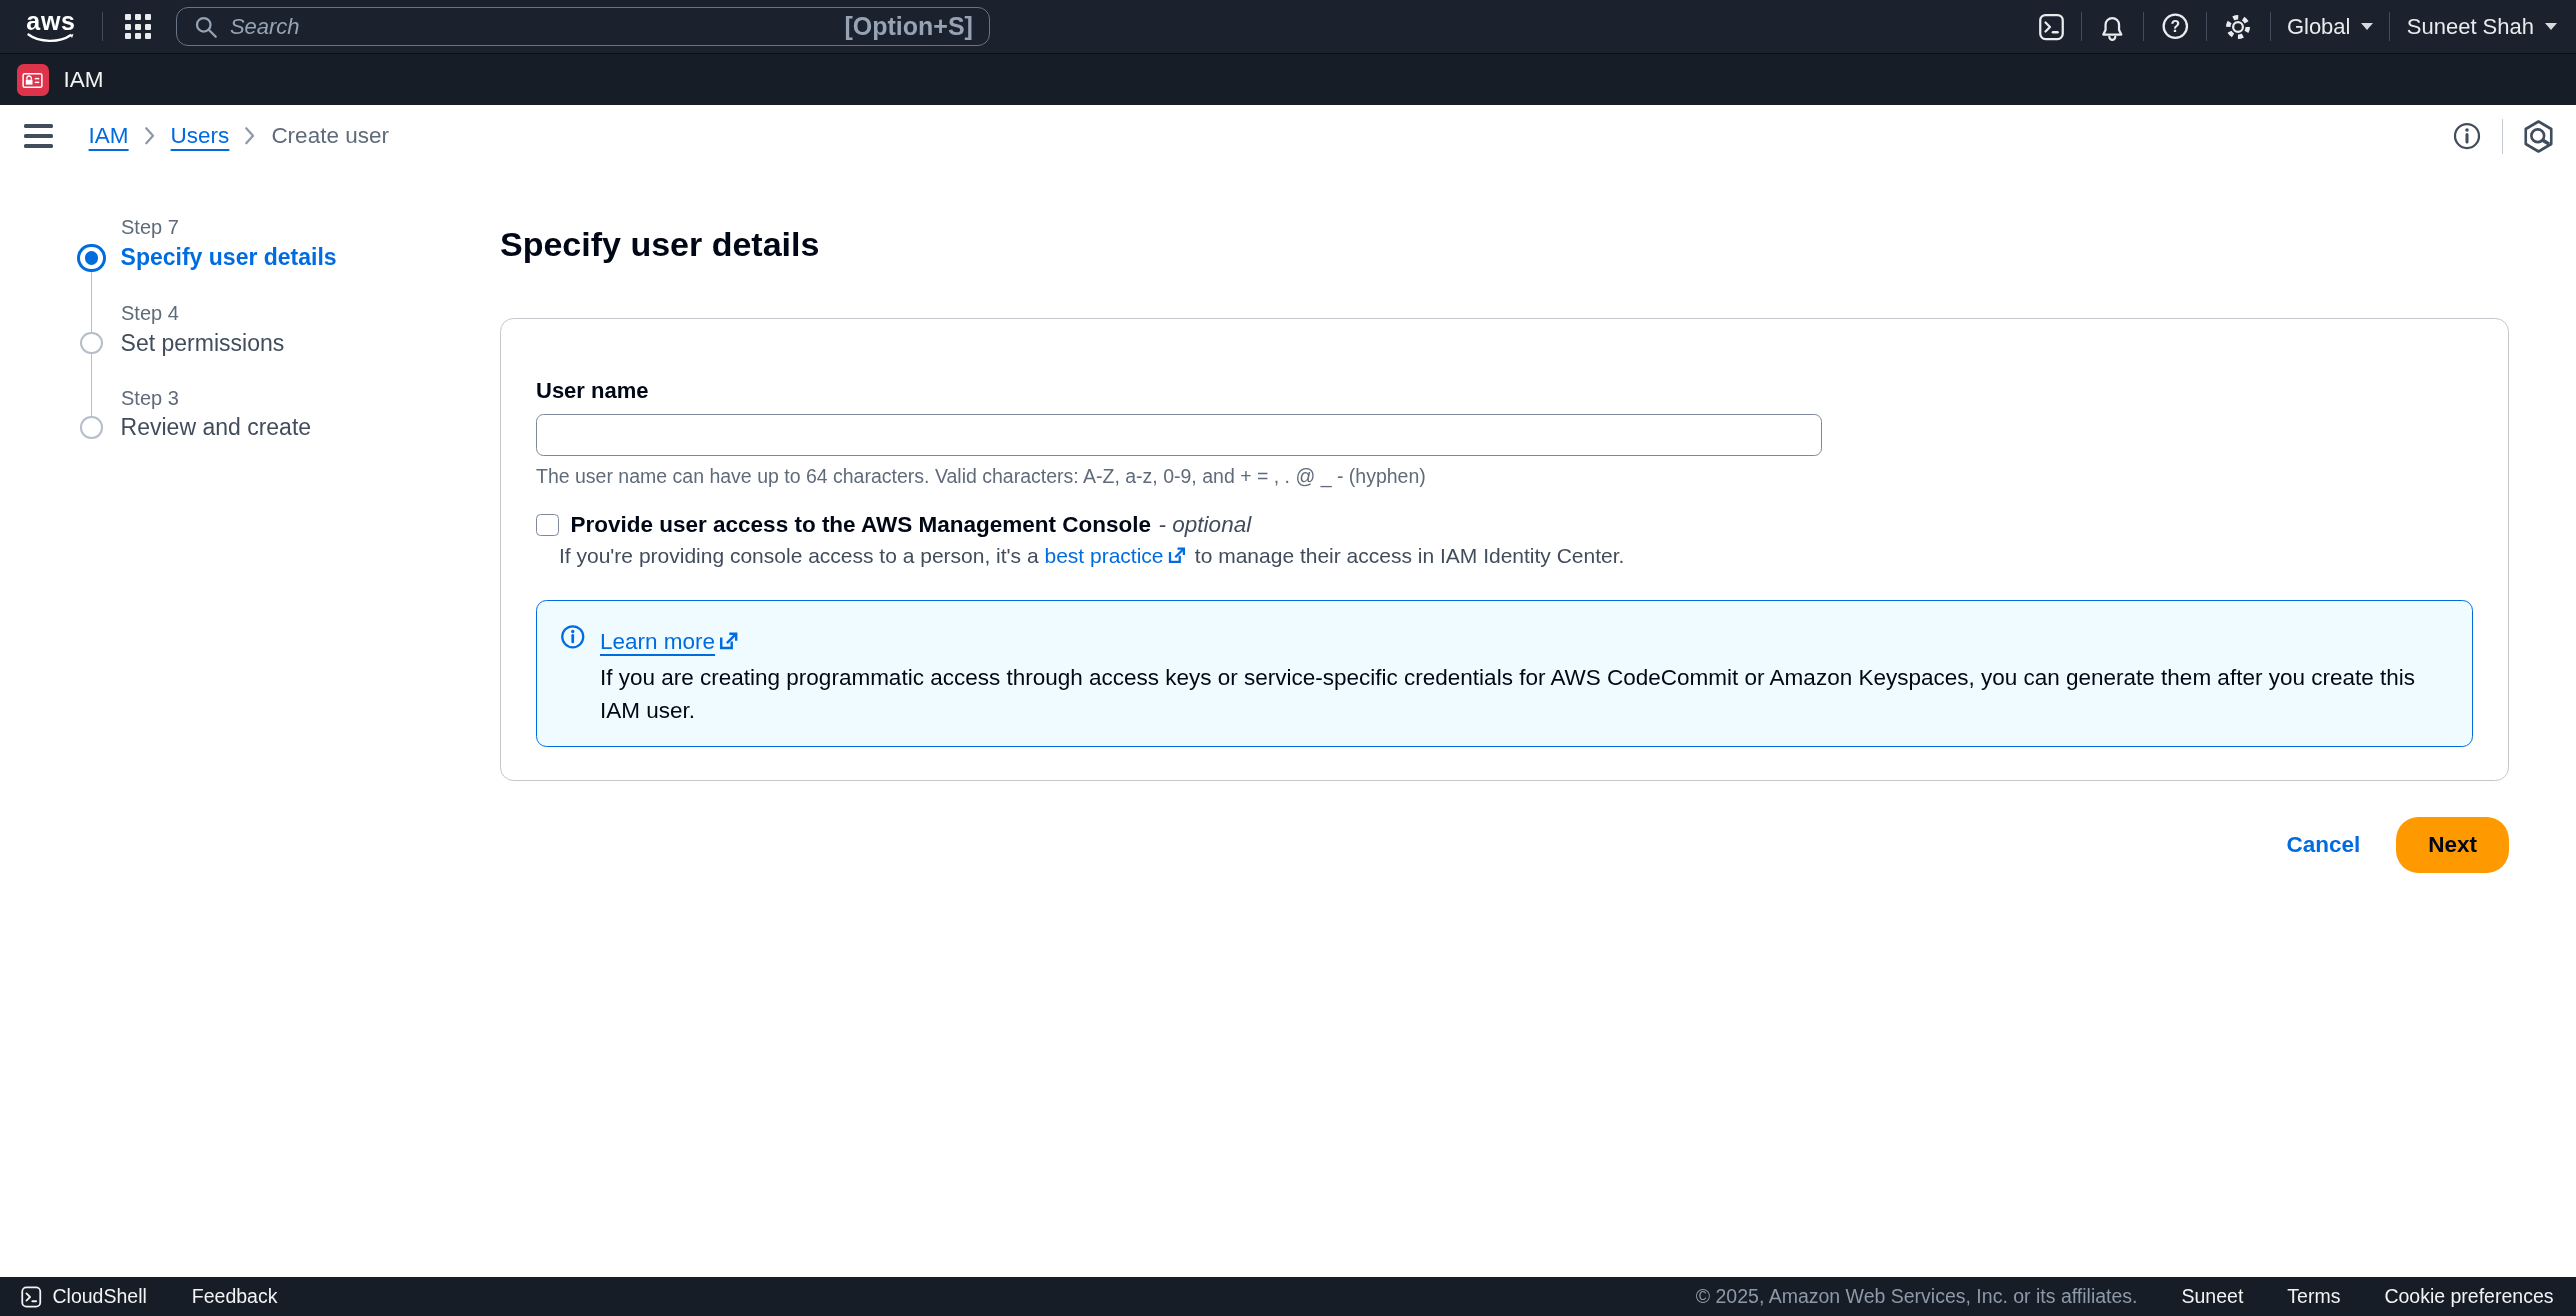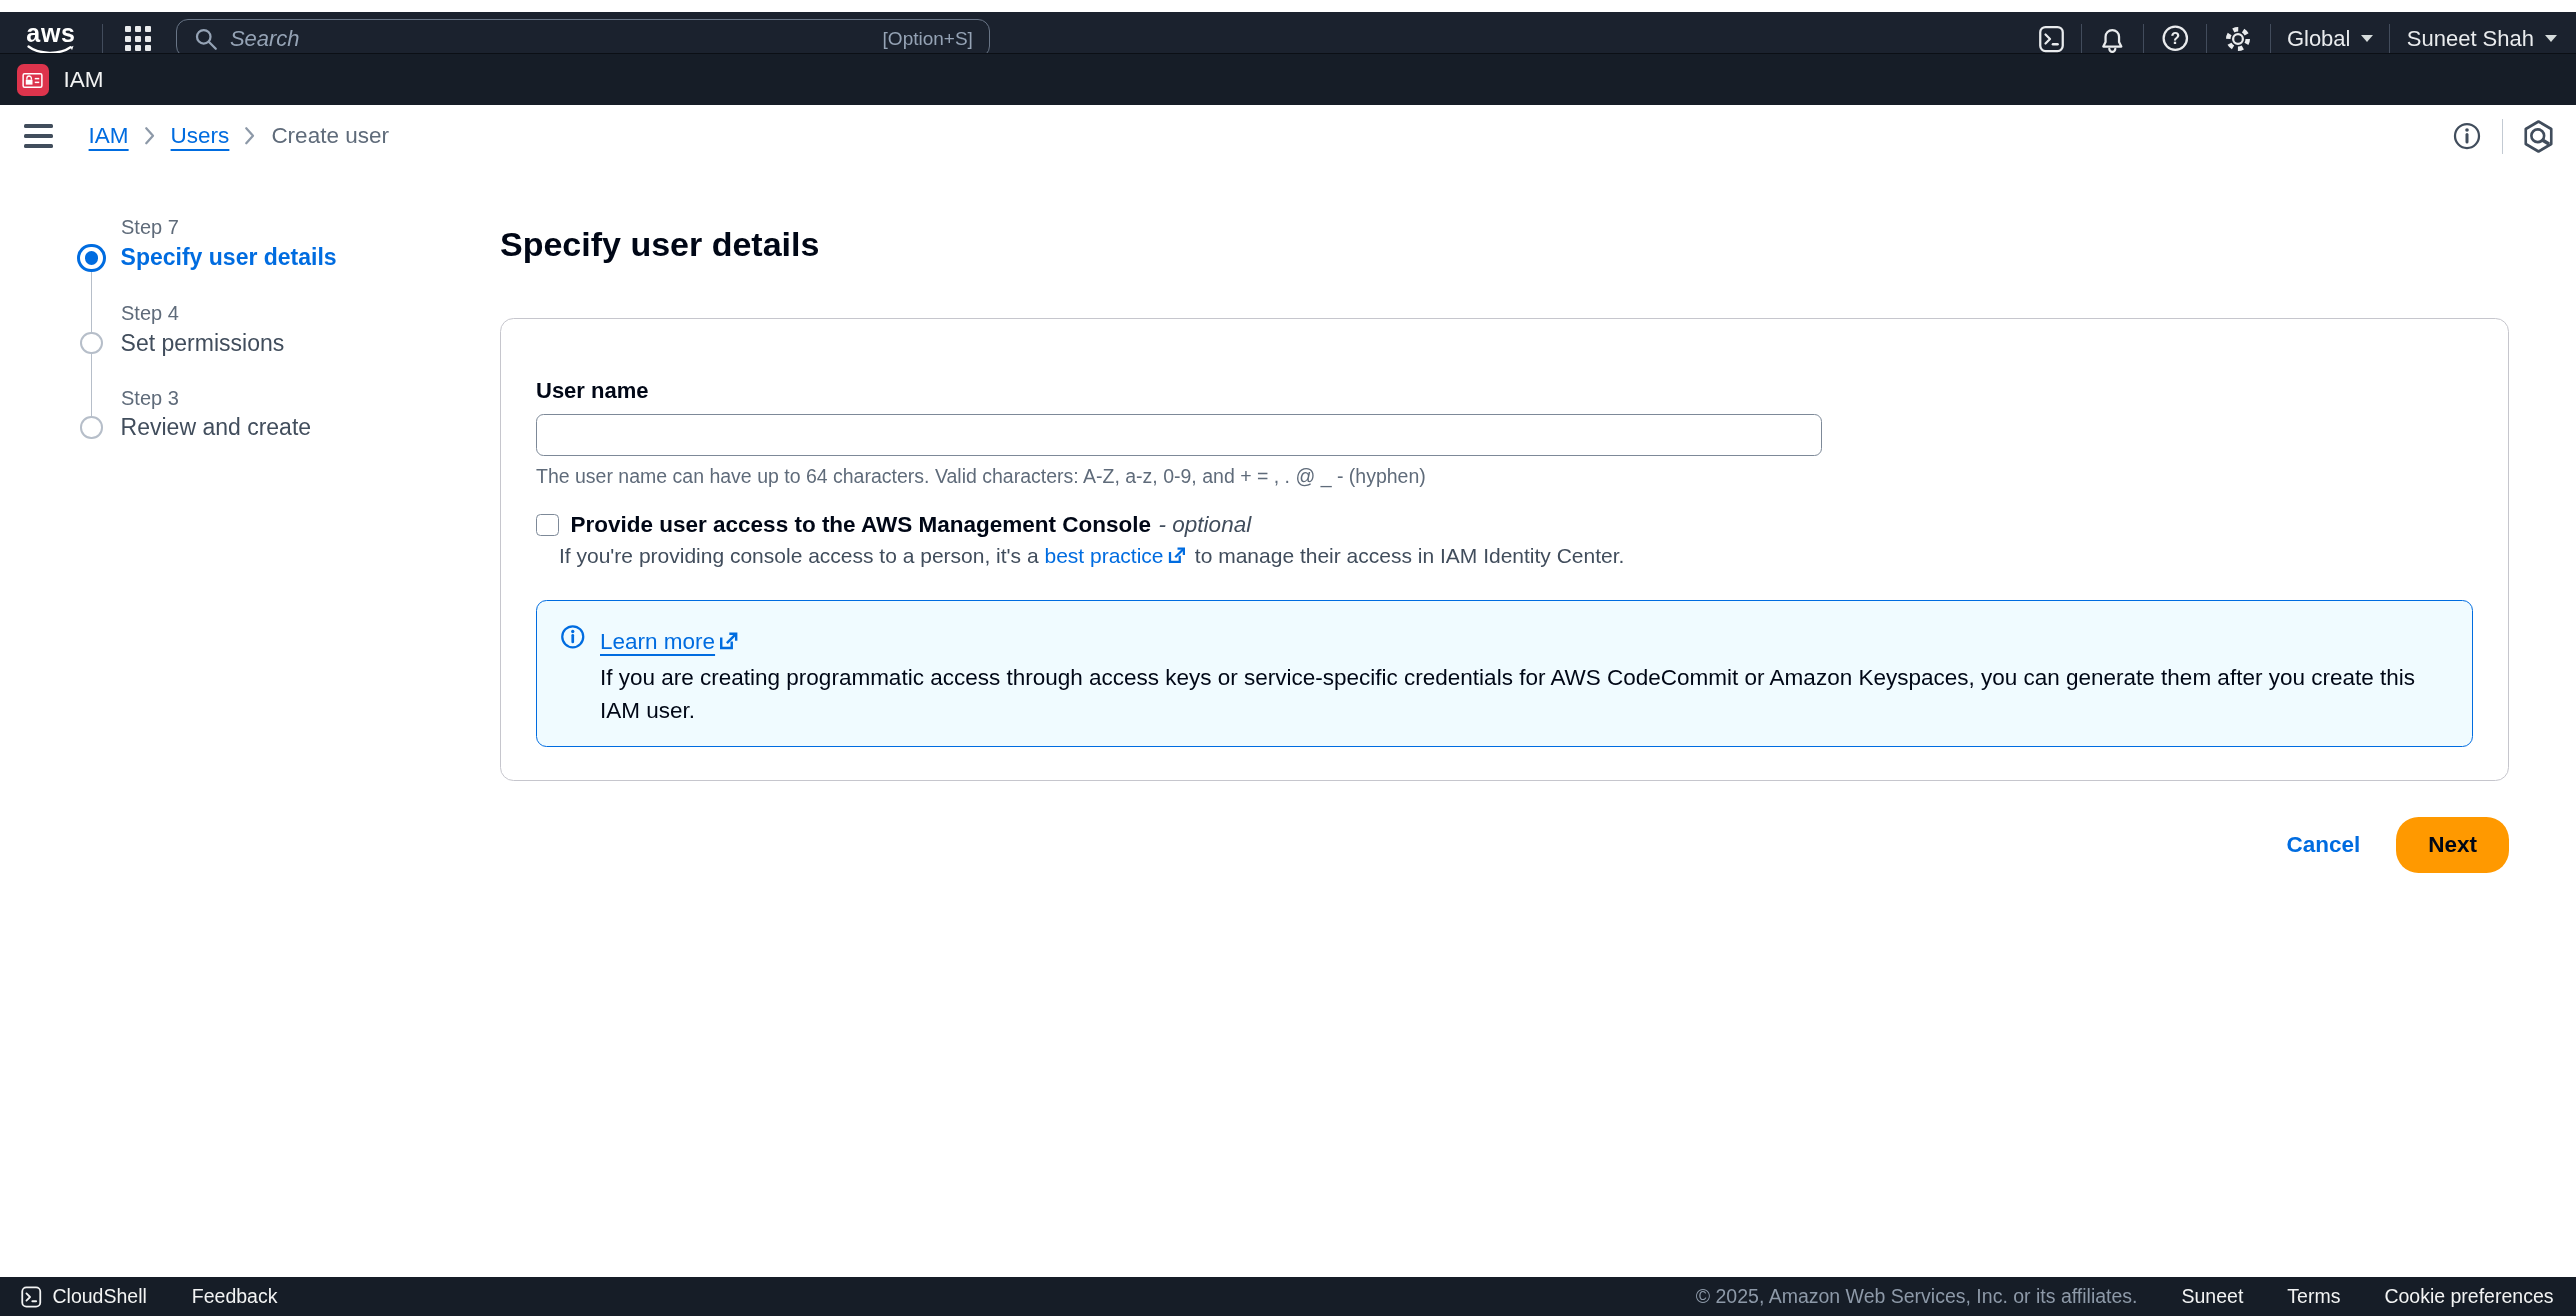--- a/index.html
+++ b/index.html
@@ -1,34 +1,34 @@
 <!DOCTYPE html>
 <html style="font-size:12px"><head>
 <meta charset="utf-8">
 <style>
   * { margin:0; padding:0; box-sizing:border-box; }
   html,body { width:2576px; height:1317px; background:#ffffff; overflow:hidden;
     font-family:"Liberation Sans","DejaVu Sans",sans-serif; }
 
   
-  .topnav { position:absolute; top:12px; left:0; width:2576px; height:53px;
+  .topnav { position:absolute; top:0; left:0; width:2576px; height:53px;
     background:#1b222e; display:flex; align-items:center; color:#e9ebed; }
   .logo-wrap { margin-left:16.5px; width:69px; display:flex; flex-direction:column; align-items:center; }
   .logo-text { font-size:25px; font-weight:700; letter-spacing:0.8px; color:#ffffff; line-height:22.5px; }
   .vdiv { width:0.8px; height:28.6px; background:#424c5c; margin:0 16.5px; flex:0 0 auto; }
   .grid-icon { display:grid; grid-template-columns:repeat(3,6px); grid-template-rows:repeat(3,6px);
     gap:3.8px; margin:0 6px; cursor:pointer; }
   .grid-icon span { background:#e9ebed; border-radius:1.1px; }
   .searchbox { margin-left:19.5px; width:814px; height:39px; border:1.5px solid #697586;
     border-radius:12px; display:flex; align-items:center; padding:0 16.5px; background:#1b222e; }
   .searchbox svg { flex:0 0 auto; }
   .searchbox input { flex:1; background:transparent; border:none; outline:none; color:#e9ebed;
     font-size:22px; margin-left:12px; font-family:inherit; }
   .searchbox input::placeholder { color:#95a3b5; font-style:italic; }
-  .shortcut { color:#95a3b5; font-size:19px; margin-left:9px; white-space:nowrap; }
+  .shortcut { color:#95a3b5; font-size:25px; margin-left:9px; white-space:nowrap;font-weight:bold; }
   .top-right { margin-left:auto; display:flex; align-items:center; padding-right:19.5px; }
   .tn-btn { display:flex; align-items:center; cursor:pointer; color:#e9ebed; }
   .tn-label { font-size:22px; color:#e9ebed; white-space:nowrap; }
   .caret { width:0; height:0; border-left:6px solid transparent; border-right:6px solid transparent;
     border-top:7.5px solid #d5dbdb; margin-left:10.5px; }
 
   
   .servicebar { position:absolute; top:53px; left:0; width:2576px; height:53px;
     background:#161d27; border-top:0.8px solid #0b0f15; display:flex; align-items:center; }
   .iam-icon { width:32px; height:32px; border-radius:6.8px; background:#dd344c; margin-left:16.5px;

